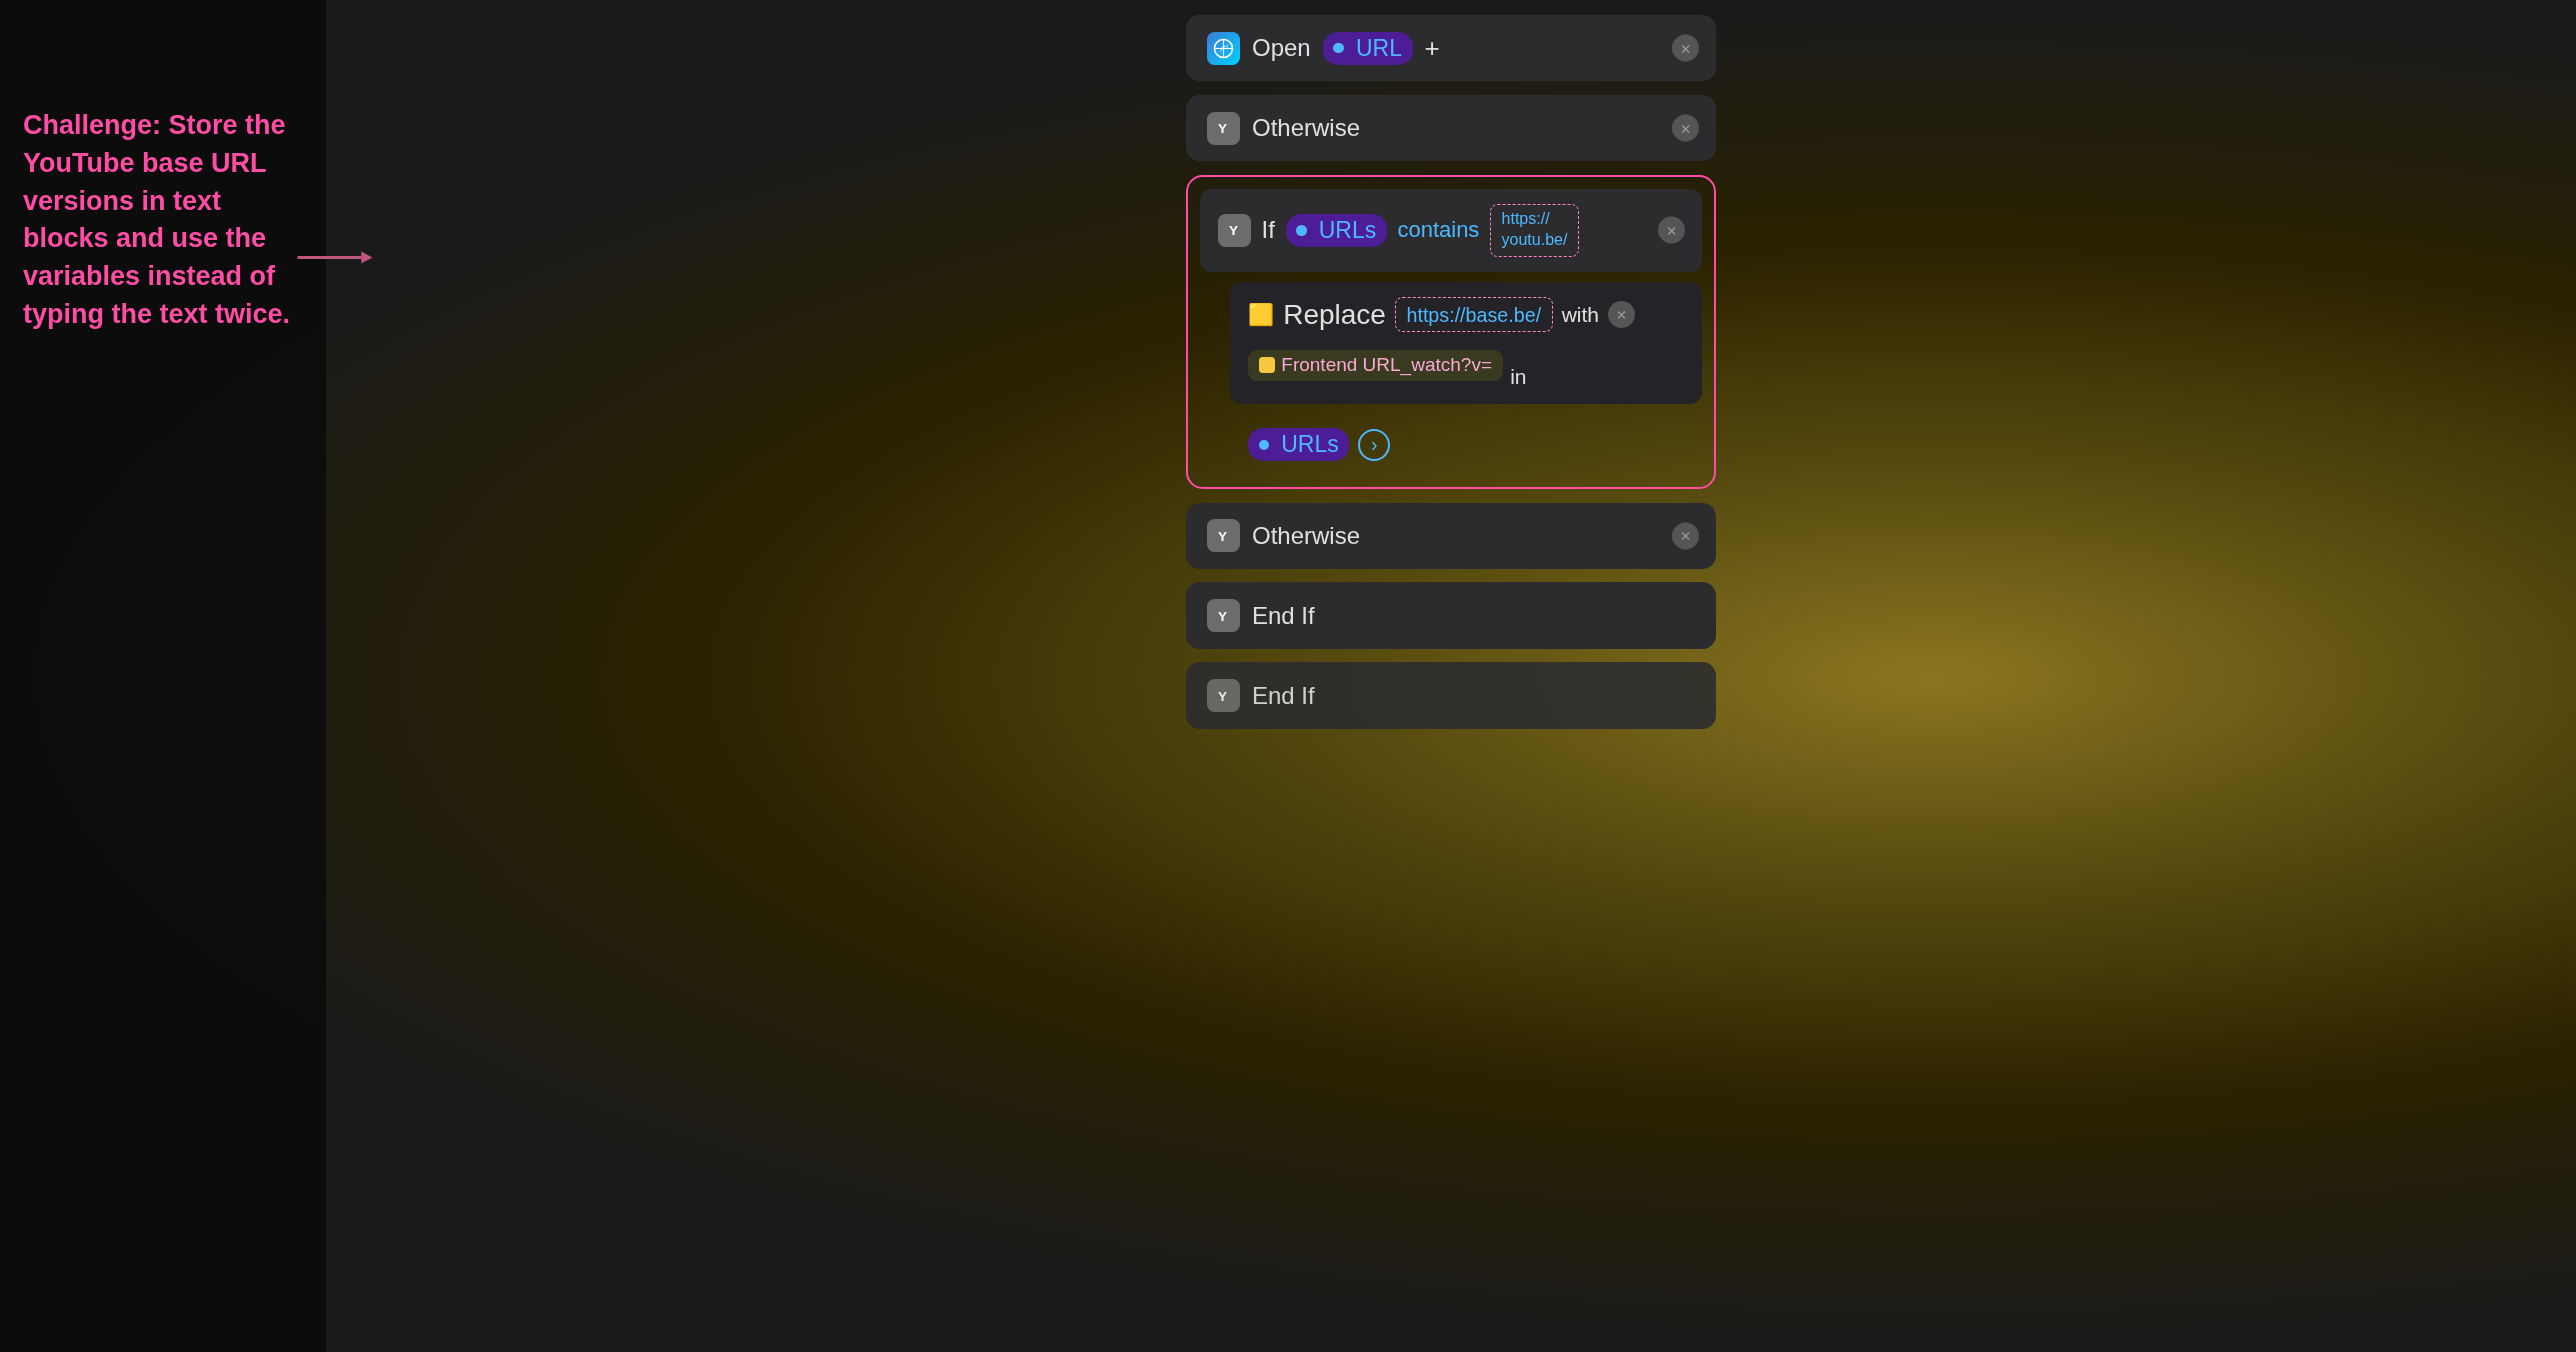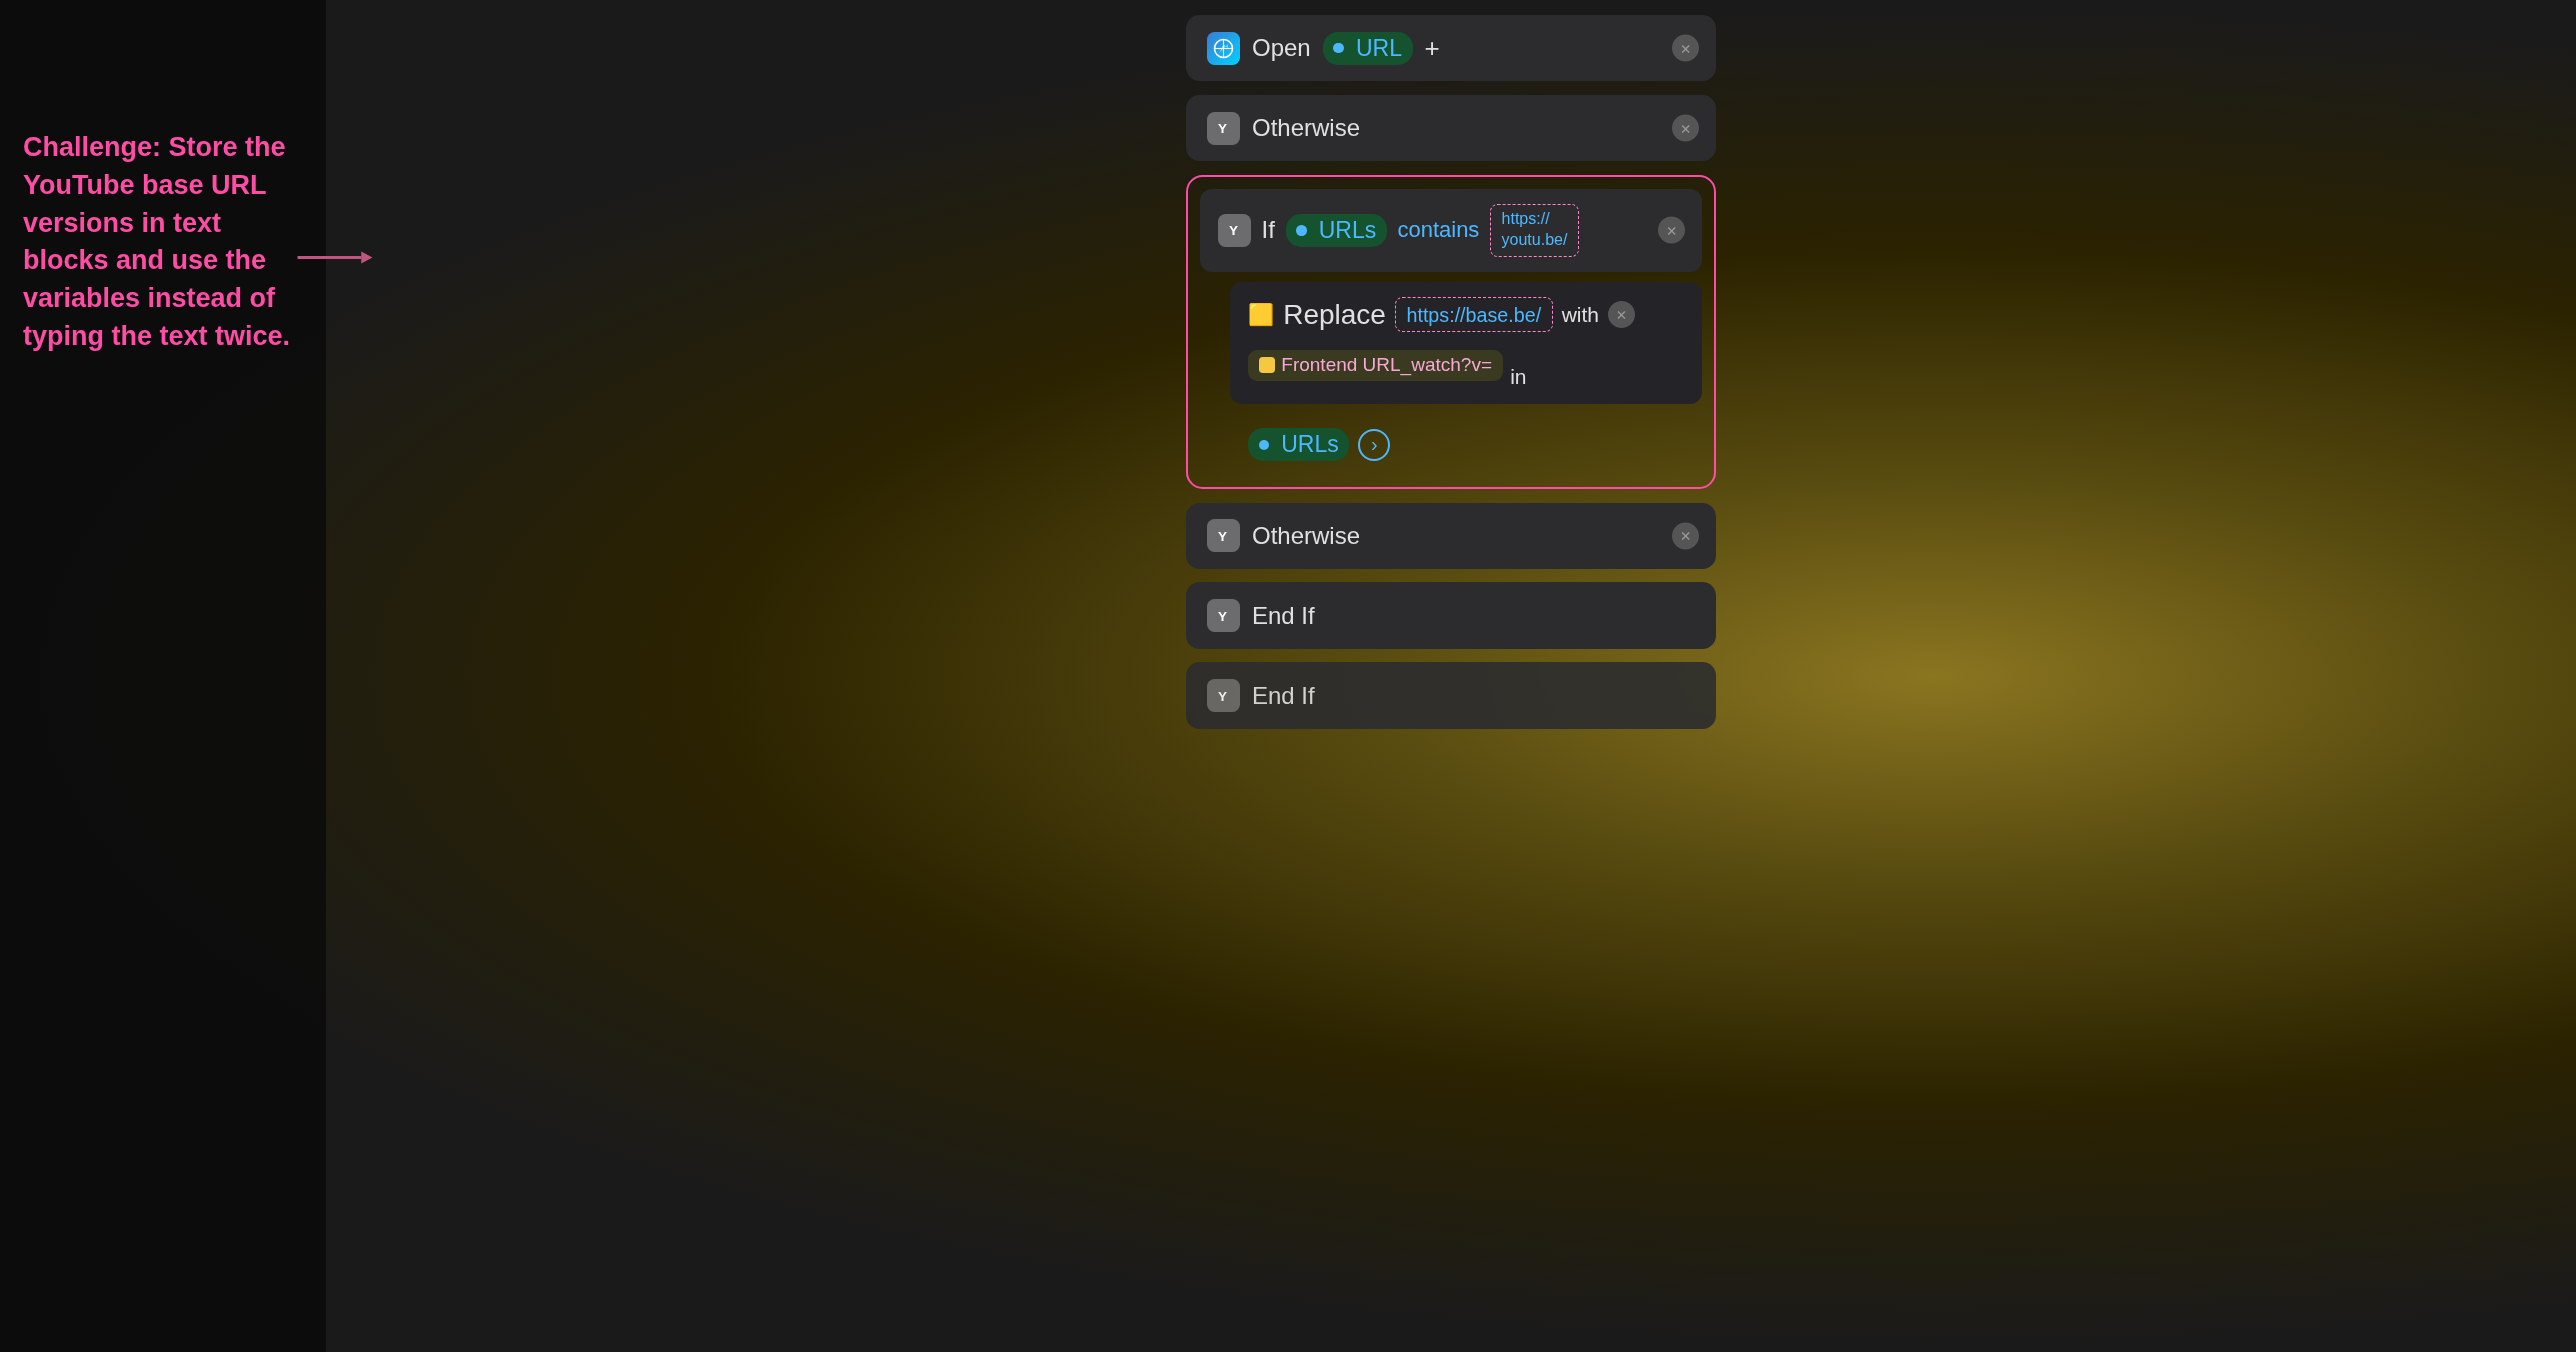--- a/index.html
+++ b/index.html
@@ -44,21 +44,21 @@
       flex-direction: column;
       align-items: center;
       padding: 0 61px;
       padding-top: 15px;
     }
 
     
     .challenge-text {
       position: absolute;
       left: 23px;
-      top: 129px;
+      top: 107px;
       width: 280px;
       z-index: 10;
       color: #ff4da6;
       font-size: 27px;
       font-weight: 700;
       line-height: 1.4;
     }
 
     
     .workflow-container {
@@ -125,21 +125,21 @@
       display: inline-flex;
       align-items: center;
       gap: 4.5px;
       padding: 3px 10.6px;
       border-radius: 15px;
       font-size: 23px;
       font-weight: 500;
     }
 
     .chip-blue {
-      background: #14532d;
+      background: #4c1d95;
       color: #4db8ff;
       gap: 12px;
     }
 
     .chip-dot {
       width: 10.6px;
       height: 10.6px;
       border-radius: 50%;
       background: #4db8ff;
       display: inline-block;

